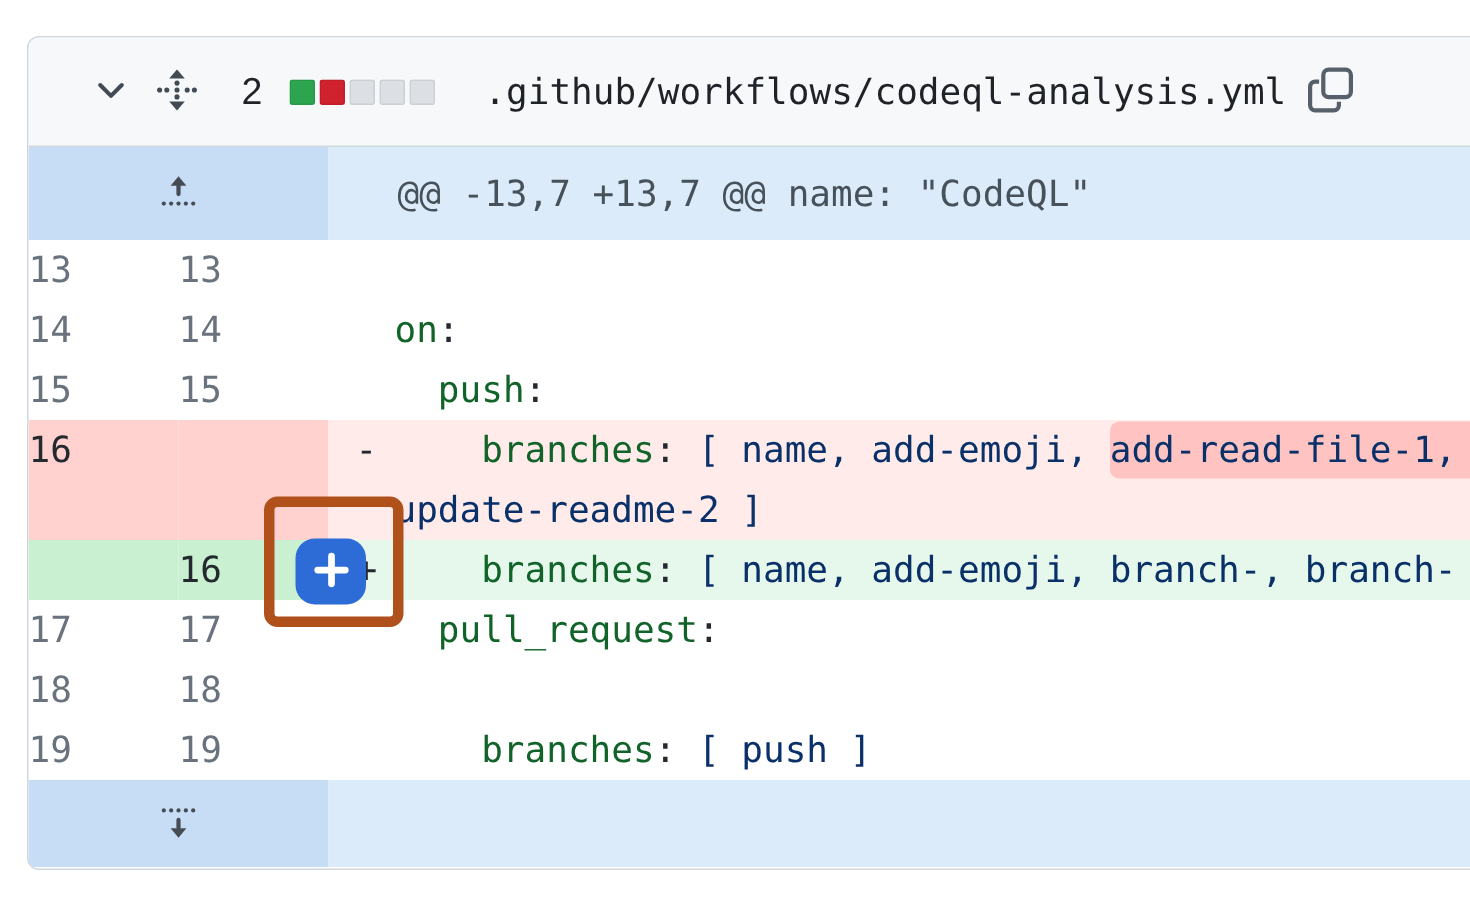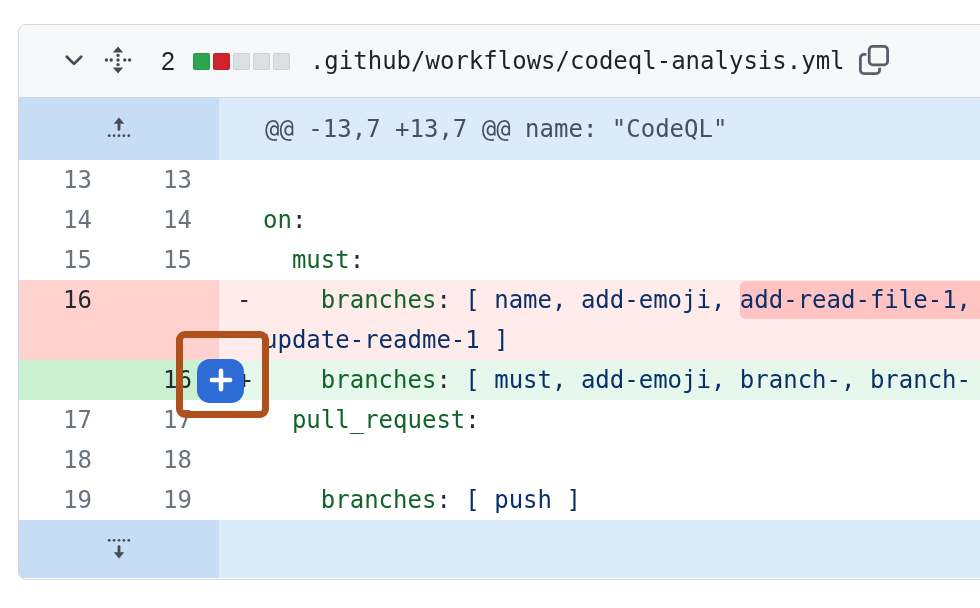--- a/index.html
+++ b/index.html
@@ -24,37 +24,37 @@
                display:flex;align-items:center;padding-left:42px}
   .icon-btn{background:none;border:none;cursor:pointer;display:flex;align-items:center;justify-content:center;padding:0}
   .chevron-btn{width:26px;height:26px}
   .drag-btn{width:34px;height:34px;margin-left:14px}
   .changed-count{margin-left:26px;font-size:25px;color:var(--c-text)}
   .diffstat{display:flex;margin-left:18px}
   .stat-sq{width:17px;height:17px;border-radius:2px;margin-right:3px;border:1px solid rgba(0,0,0,0.07)}
   .stat-sq.added{background:var(--c-stat-add)}
   .stat-sq.deleted{background:var(--c-stat-del)}
   .stat-sq.neutral{background:var(--c-stat-neutral)}
-  .file-name{margin-left:17px;font-family:"DejaVu Sans Mono","Liberation Mono",monospace;
+  .file-name{margin-left:30px;font-family:"DejaVu Sans Mono","Liberation Mono",monospace;
              font-size:24px;color:var(--c-text);white-space:nowrap}
   .copy-btn{width:38px;height:38px;margin-left:10px}
 
   
   .mono{font-family:"DejaVu Sans Mono","Liberation Mono",monospace}
   .hunk-row,.expand-row{display:flex}
   .hunk-row{height:62px}
   .expand-row{height:58px}
   .gutter-cell{width:200px;flex:0 0 200px;background:var(--c-hunk-gutter);
                display:flex;align-items:center;justify-content:center;cursor:pointer;border:none}
   .hunk-content{flex:1;background:var(--c-hunk-bg);display:flex;align-items:center;
                 padding-left:46px;font-size:24px;color:var(--c-hunk-text);white-space:pre;overflow:hidden}
   .expand-content{flex:1;background:var(--c-hunk-bg)}
 
   .code-row{display:flex;height:40px;font-size:24px;line-height:40px}
-  .code-row .num{width:100px;flex:0 0 100px;text-align:right;padding-right:27px;
+  .code-row .num{width:100px;flex:0 0 100px;text-align:left;padding-right:27px;
                  color:var(--c-num);cursor:pointer}
   .code-row .row-content{flex:1;overflow:hidden;white-space:pre;padding-left:18px;color:var(--c-text)}
   .code-row .marker{display:inline-block;width:26px;color:var(--c-punct)}
   .code-row.deletion .num{background:var(--c-del-gutter);color:var(--c-num-strong)}
   .code-row.deletion .row-content{background:var(--c-del-bg)}
   .code-row.addition .num{background:var(--c-add-gutter);color:var(--c-num-strong)}
   .code-row.addition .row-content{background:var(--c-add-bg)}
 
   .seg-key{color:var(--c-key)}
   .seg-str{color:var(--c-str)}
@@ -142,36 +142,36 @@
         <span class="row-content"><span class="marker"></span></span>
       </div>
       <div class="code-row context">
         <span class="num">14</span>
         <span class="num">14</span>
         <span class="row-content"><span class="marker"></span><span class="seg-key">on</span><span class="seg-punct">:</span></span>
       </div>
       <div class="code-row context">
         <span class="num">15</span>
         <span class="num">15</span>
-        <span class="row-content"><span class="marker"></span><span class="seg-plain">  </span><span class="seg-key">must</span><span class="seg-punct">:</span></span>
+        <span class="row-content"><span class="marker"></span><span class="seg-plain">  </span><span class="seg-key">push</span><span class="seg-punct">:</span></span>
       </div>
       <div class="code-row deletion">
         <span class="num">16</span>
         <span class="num"></span>
         <span class="row-content"><span class="marker">-</span><span class="seg-plain">    </span><span class="seg-key">branches</span><span class="seg-punct">:</span><span class="seg-plain"> </span><span class="seg-str">[ name, add-emoji, </span><span class="seg-str word-hl hl-extend">add-read-file-1,</span></span>
       </div>
       <div class="code-row deletion">
         <span class="num"></span>
         <span class="num"></span>
-        <span class="row-content"><span class="marker"></span><span class="seg-str">update-readme-1 ]</span></span>
+        <span class="row-content"><span class="marker"></span><span class="seg-str">update-readme-2 ]</span></span>
       </div>
       <div class="code-row addition">
         <span class="num"></span>
         <span class="num">16</span>
-        <span class="row-content"><span class="marker">+</span><span class="seg-plain">    </span><span class="seg-key">branches</span><span class="seg-punct">:</span><span class="seg-plain"> </span><span class="seg-str">[ must, add-emoji, branch-, branch-</span></span>
+        <span class="row-content"><span class="marker">+</span><span class="seg-plain">    </span><span class="seg-key">branches</span><span class="seg-punct">:</span><span class="seg-plain"> </span><span class="seg-str">[ name, add-emoji, branch-, branch-</span></span>
       </div>
       <div class="code-row context">
         <span class="num">17</span>
         <span class="num">17</span>
         <span class="row-content"><span class="marker"></span><span class="seg-plain">  </span><span class="seg-key">pull_request</span><span class="seg-punct">:</span></span>
       </div>
       <div class="code-row context">
         <span class="num">18</span>
         <span class="num">18</span>
         <span class="row-content"><span class="marker"></span><span class="seg-plain">    </span></span>

